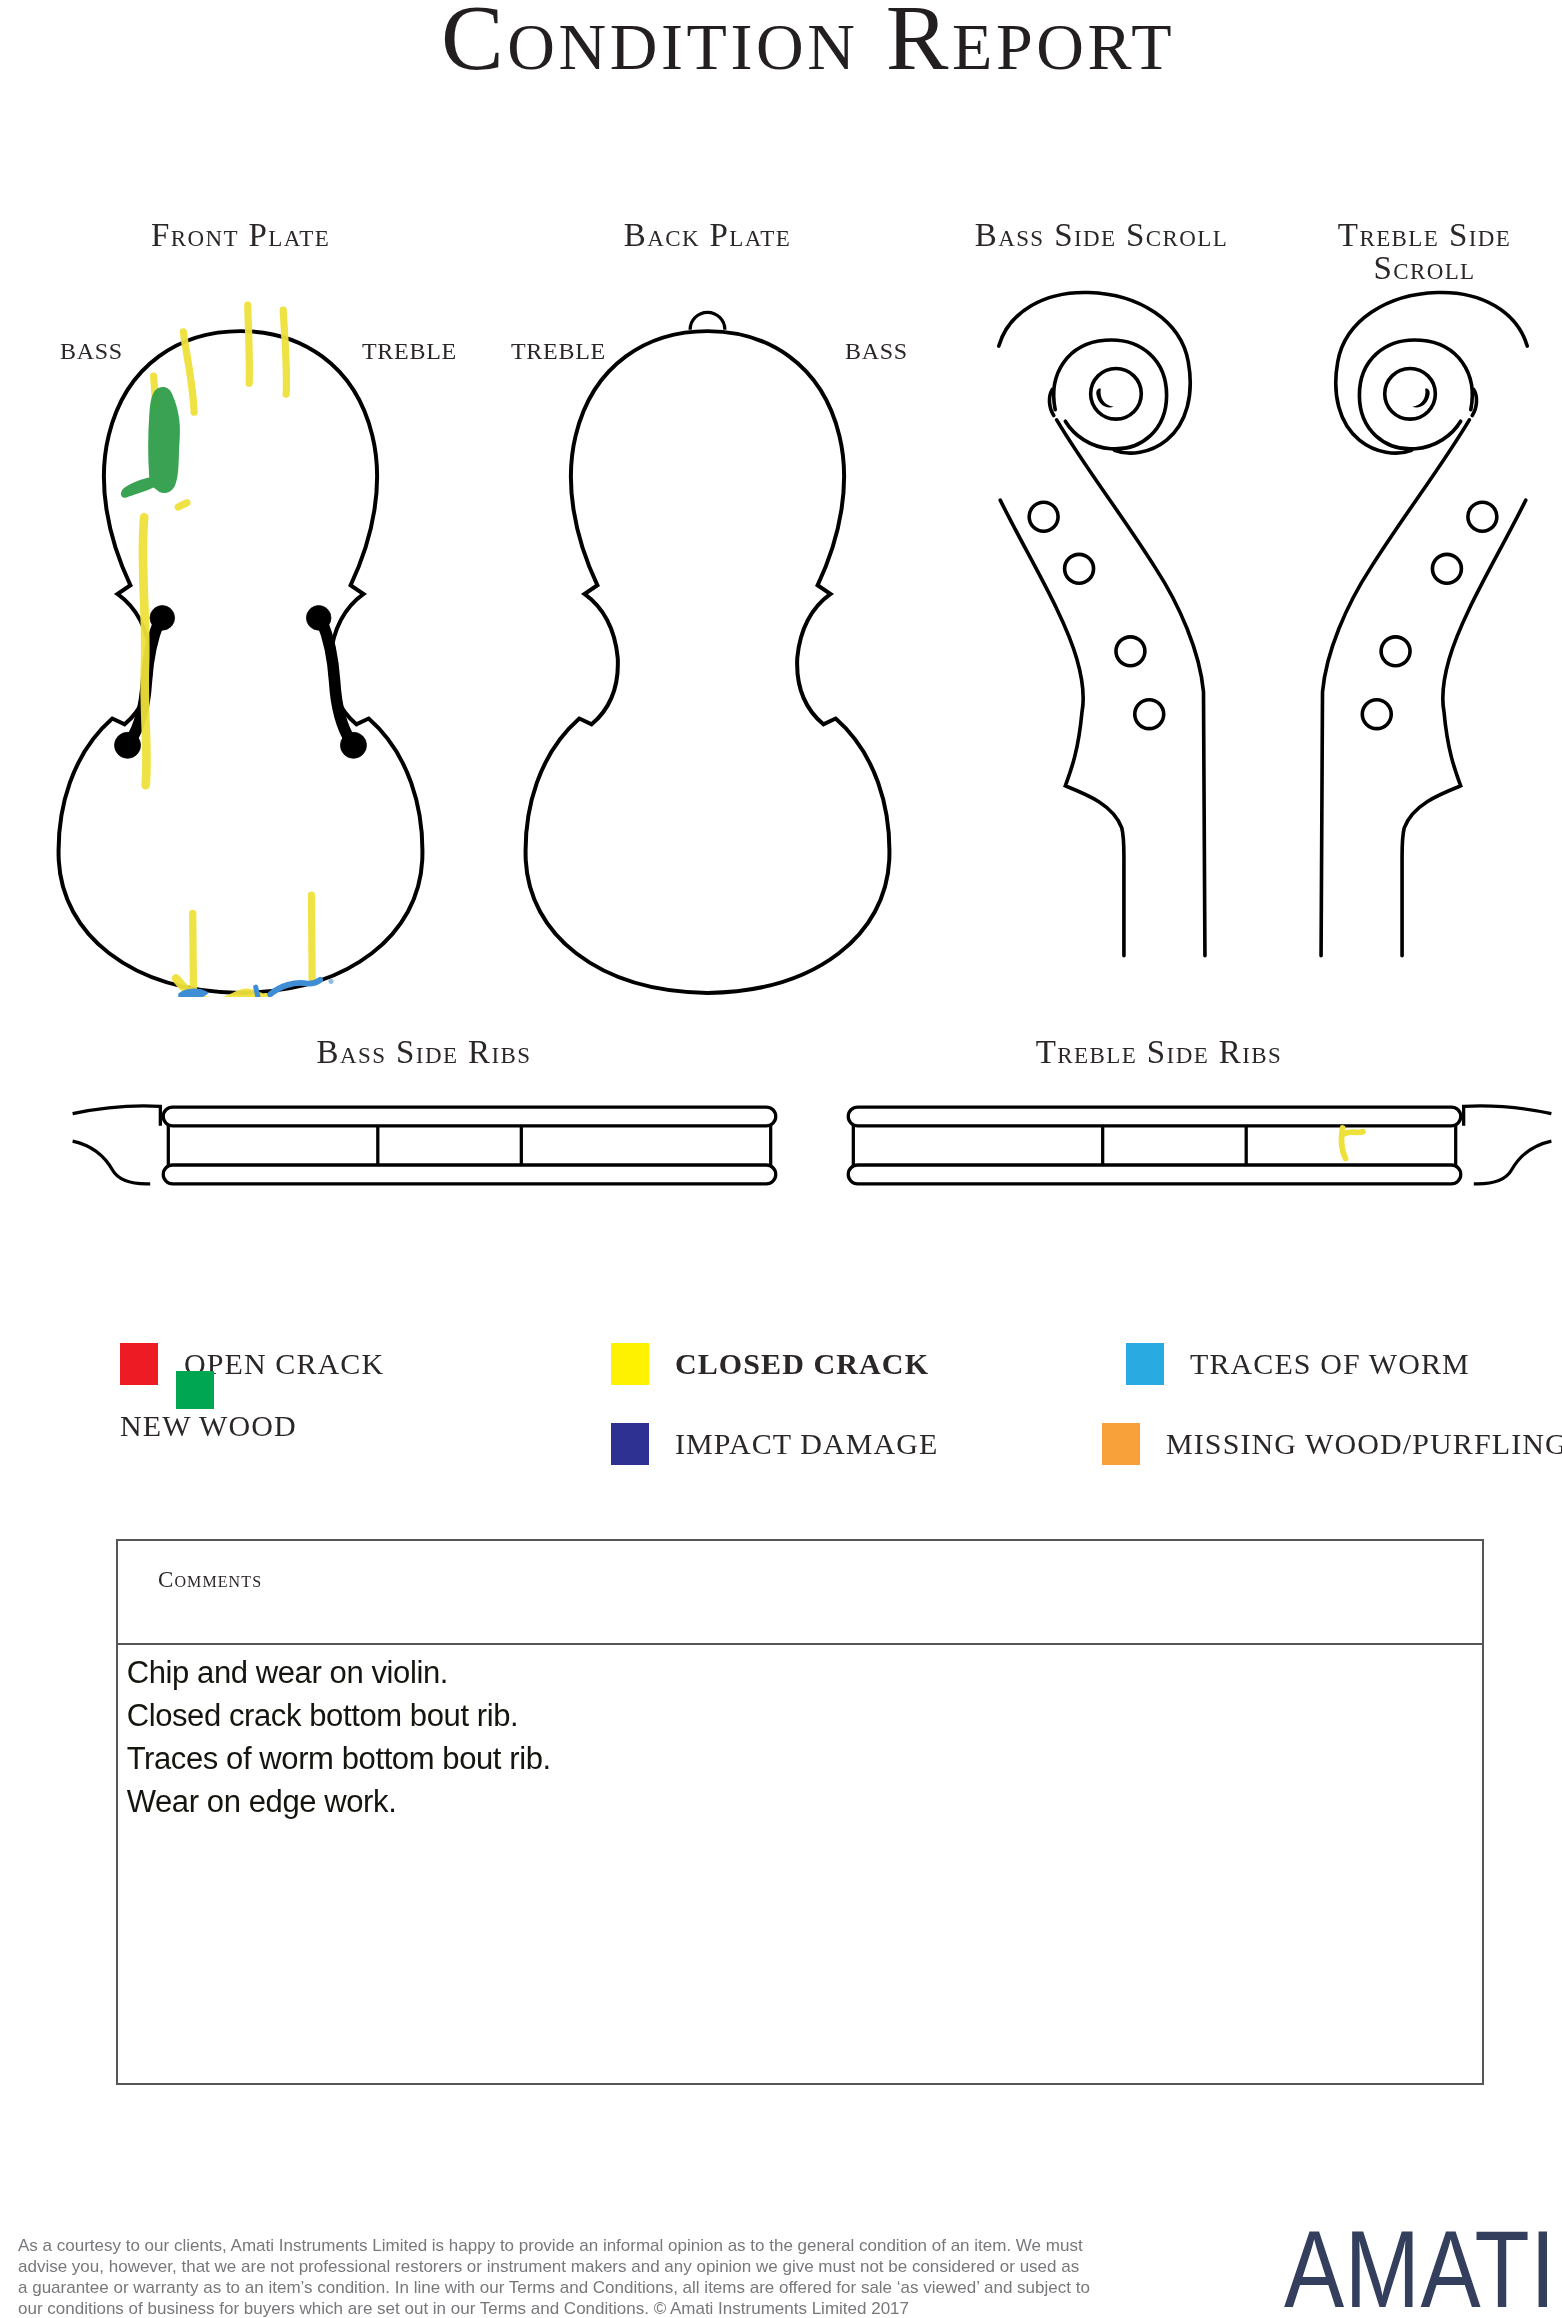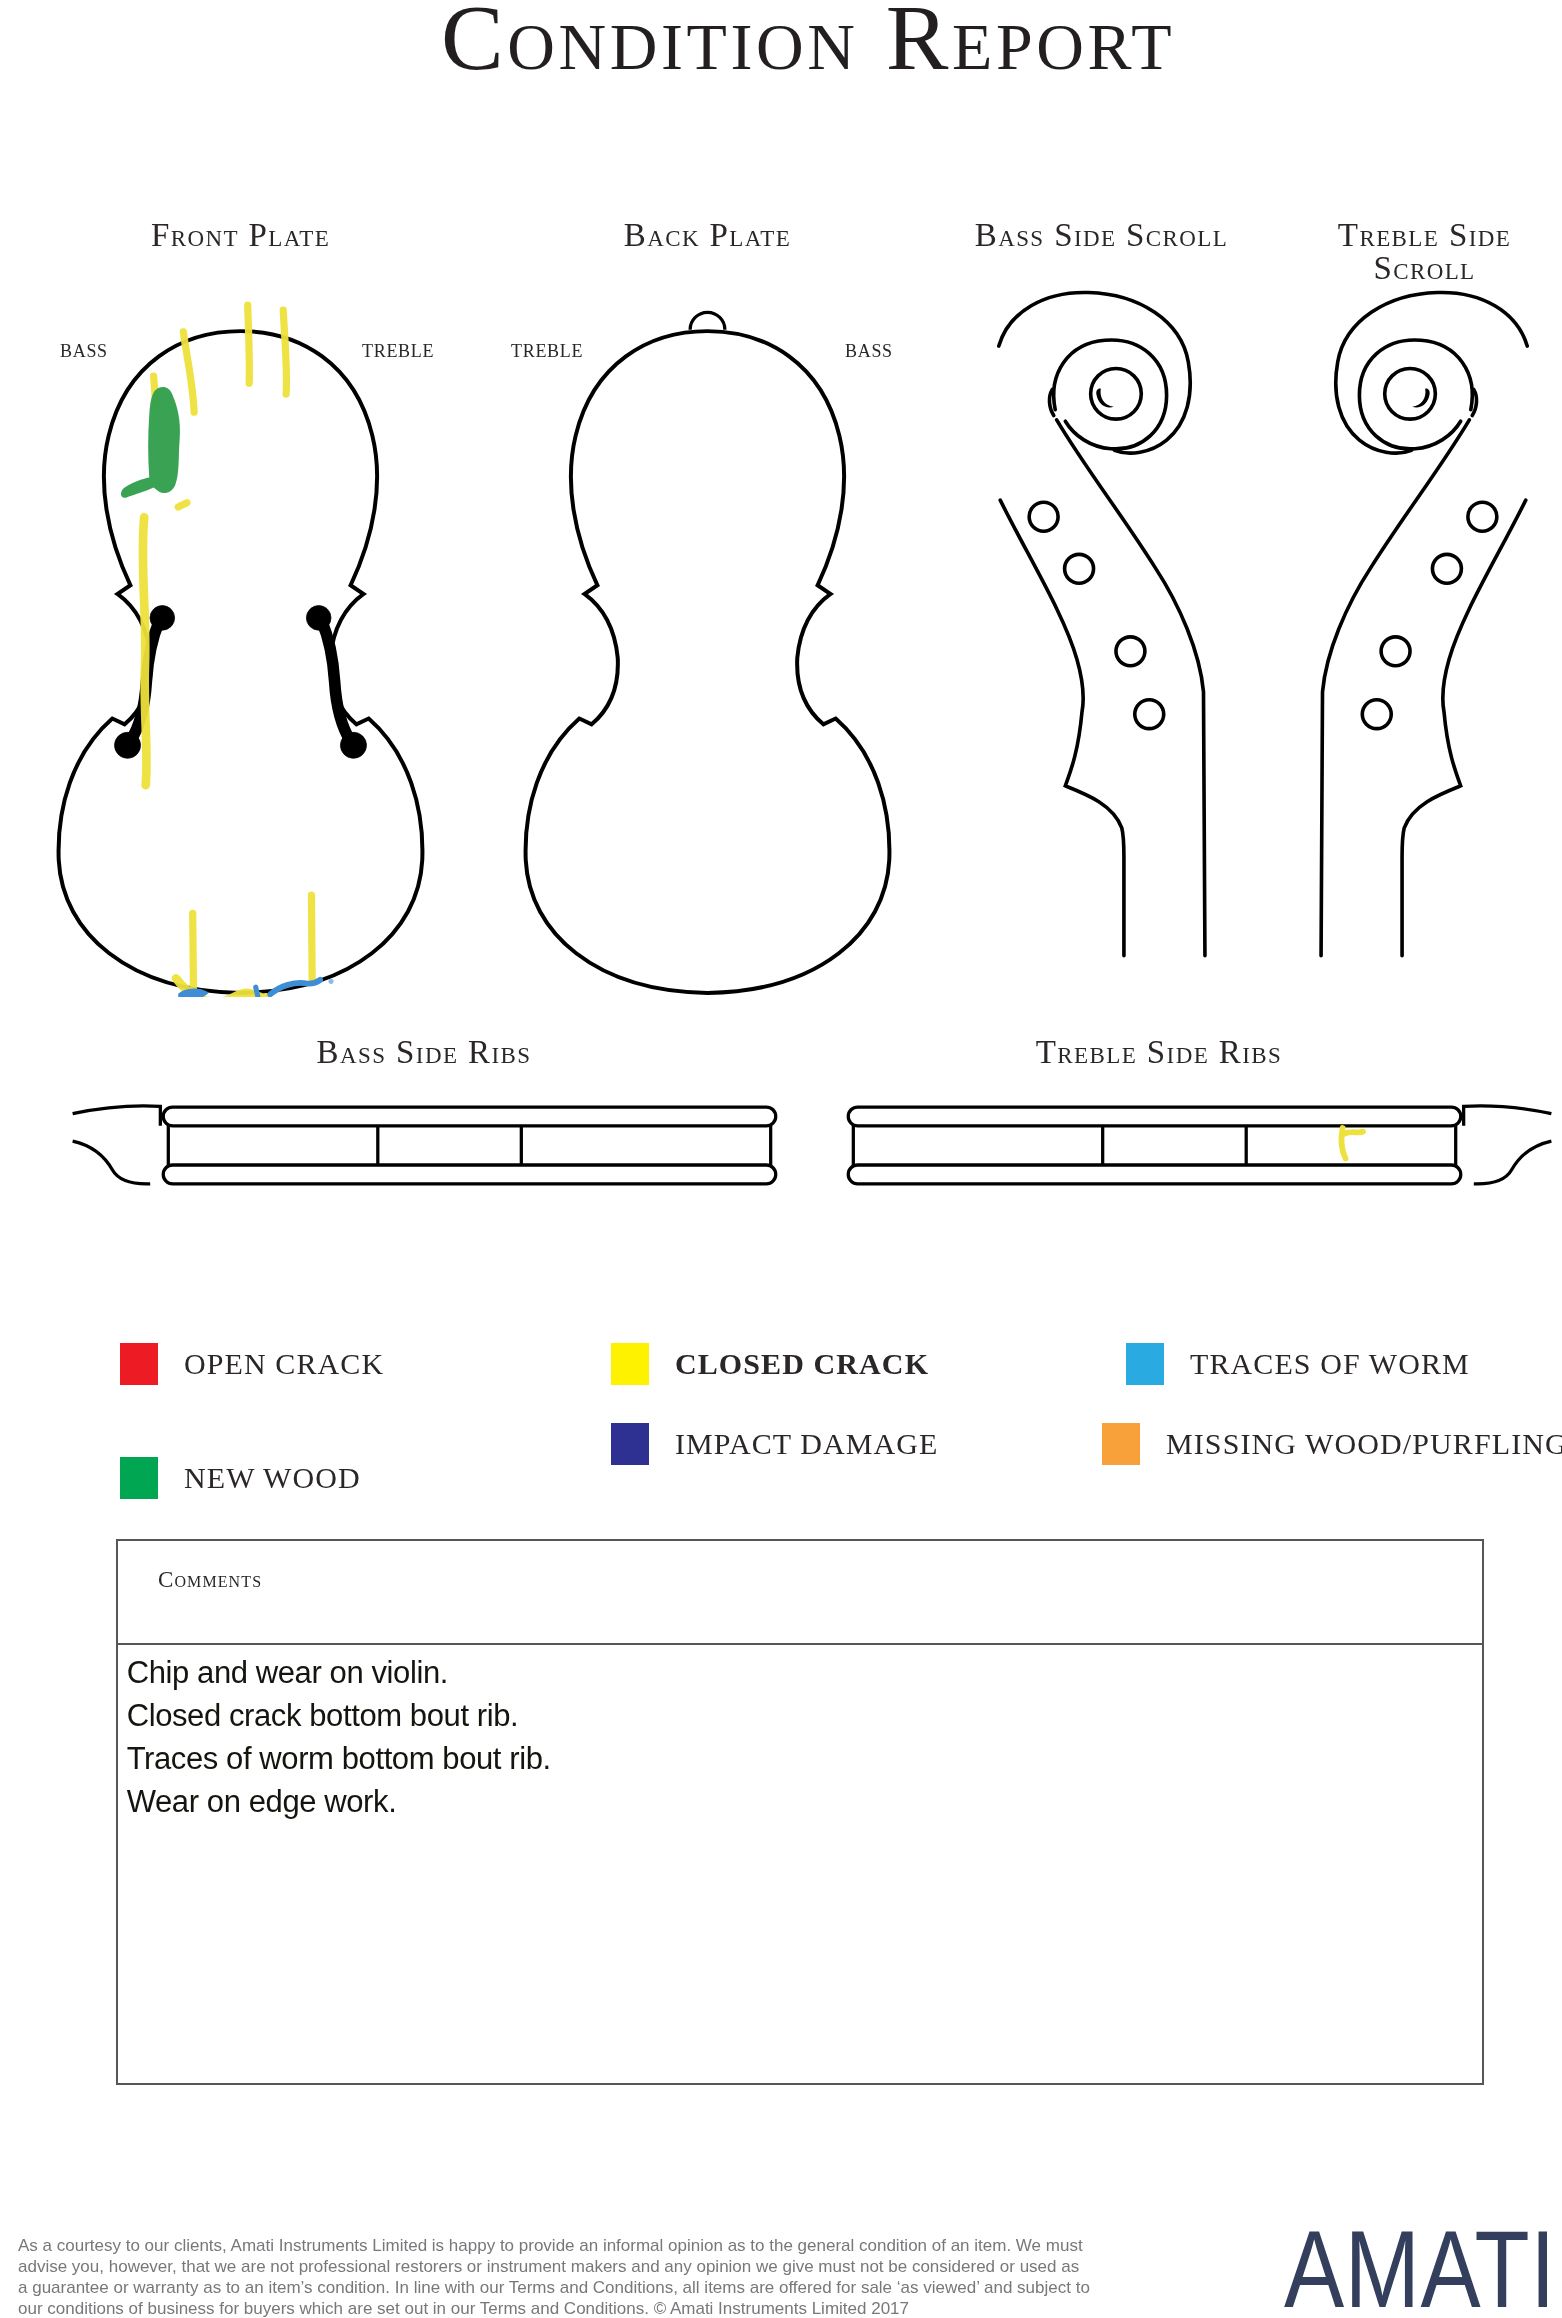--- a/index.html
+++ b/index.html
@@ -10,21 +10,21 @@
   .abs{position:absolute;}
   .page-title{
     top:-10px;left:391px;width:834px;text-align:center;
     font-variant:small-caps;font-size:94px;letter-spacing:3.6px;line-height:94px;color:#231f20;
   }
   .sec-hdr{
     font-variant:small-caps;font-size:33px;line-height:33px;letter-spacing:1.4px;
     color:#2b2627;text-align:center;
   }
   .side-label{
-    font-size:18px;line-height:20px;letter-spacing:0.7px;color:#2b2627;
+    font-size:24px;line-height:20px;letter-spacing:0.7px;color:#2b2627;
   }
   .legend-item{display:flex;align-items:center;height:42px;}
   .legend-swatch{width:38px;height:42px;flex:0 0 38px;margin-right:26px;}
   .legend-label{
     font-size:30px;letter-spacing:1.1px;color:#2b2627;white-space:nowrap;
   }
   .legend-label.bold{font-weight:bold;}
   .sw-red{background:#ed1c24;}
   .sw-yellow{background:#fff200;}
   .sw-cyan{background:#29abe2;}
@@ -177,21 +177,21 @@
   <div class="legend-label">OPEN CRACK</div>
 </div>
 <div class="abs legend-item" style="left:611px;top:1343px;">
   <div class="legend-swatch sw-yellow"></div>
   <div class="legend-label bold">CLOSED CRACK</div>
 </div>
 <div class="abs legend-item" style="left:1102px;top:1343px;margin-left:24px;">
   <div class="legend-swatch sw-cyan"></div>
   <div class="legend-label">TRACES OF WORM</div>
 </div>
-<div class="abs legend-item" style="left:120px;top:1457px;">
+<div class="abs legend-item" style="left:120px;top:1371px;flex-direction:column;">
   <div class="legend-swatch sw-green"></div>
   <div class="legend-label">NEW WOOD</div>
 </div>
 <div class="abs legend-item" style="left:611px;top:1423px;">
   <div class="legend-swatch sw-navy"></div>
   <div class="legend-label">IMPACT DAMAGE</div>
 </div>
 <div class="abs legend-item" style="left:1102px;top:1423px;">
   <div class="legend-swatch sw-orange"></div>
   <div class="legend-label">MISSING WOOD/PURFLING</div>

